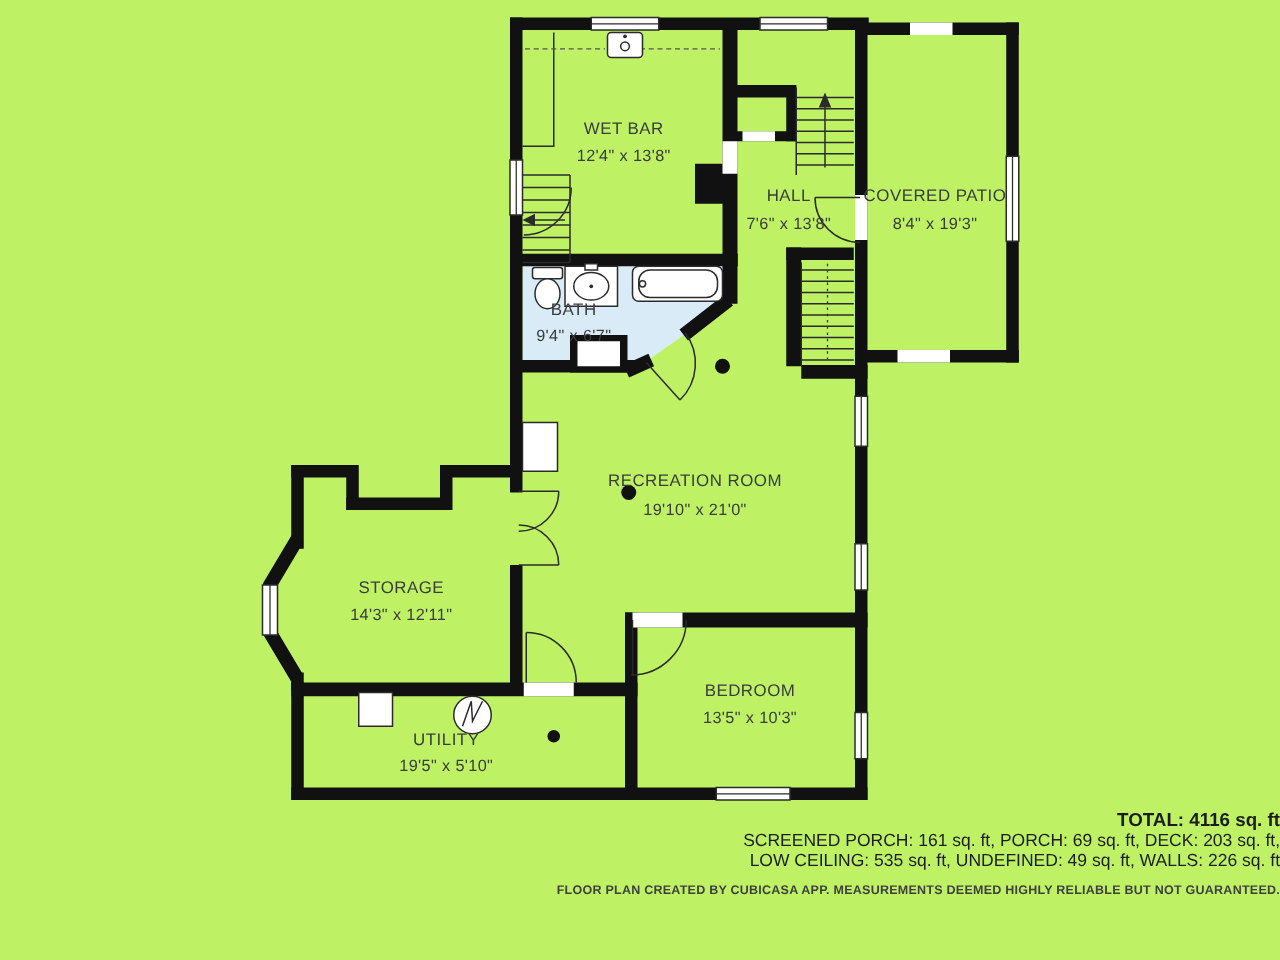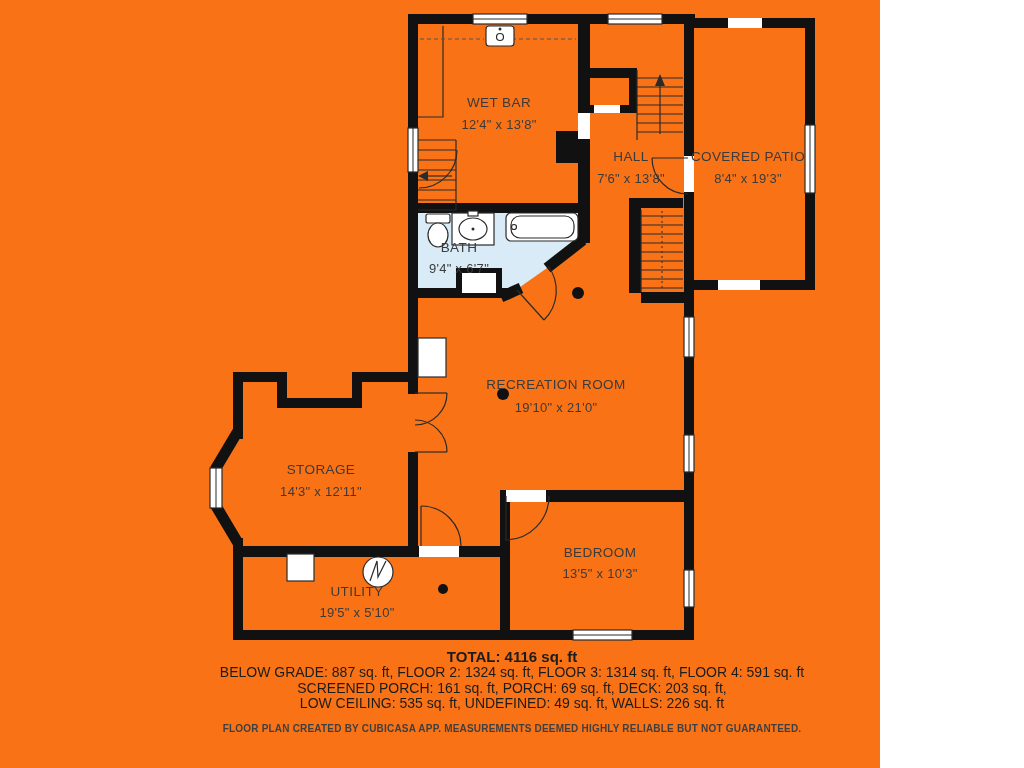--- a/index.html
+++ b/index.html
@@ -1,21 +1,21 @@
 <!DOCTYPE html>
 <html><head>
 <meta charset="utf-8">
 <style>
   html,body{margin:0;padding:0;background:#ffffff;}
-  .page{position:relative;width:880px;height:768px;background:#f97316;overflow:hidden;
+  .page{position:relative;width:1024px;height:768px;background:#bef264;overflow:hidden;
         font-family:"Liberation Sans",sans-serif;}
   svg text{font-family:"Liberation Sans",sans-serif;fill:#3b3b3b;}
   .room-name{font-size:13.5px;letter-spacing:.4px;}
   .room-dims{font-size:13px;letter-spacing:.3px;}
-  .footer{position:absolute;left:0;top:648px;width:1024px;text-align:center;color:#1c1c1c;}
+  .footer{position:absolute;left:0;top:648px;width:1024px;text-align:right;color:#1c1c1c;}
   .footer .total{font-size:15px;font-weight:bold;line-height:17px;}
   .footer .line{font-size:14px;line-height:15.5px;}
   .footer .disclaimer{margin-top:11px;font-size:10px;font-weight:bold;color:#3f3f3f;letter-spacing:.2px;}
   .wall{fill:#111111;}
   .opening{fill:#ffffff;}
   .thin{stroke:#2b2b2b;stroke-width:1.2;fill:none;}
   .thin-f{stroke:#2b2b2b;stroke-width:1.2;fill:#ffffff;}
   .winline{stroke:#2b2b2b;stroke-width:1;}
   .dash{stroke:#555;stroke-width:1;fill:none;stroke-dasharray:4 3;}
   .post{fill:#111;}
@@ -238,18 +238,17 @@
       <text class="room-name" x="357" y="596">UTILITY</text>
       <text class="room-dims" x="357" y="617">19'5" x 5'10"</text>
       <text class="room-name" x="600" y="557">BEDROOM</text>
       <text class="room-dims" x="600" y="578">13'5" x 10'3"</text>
     </g>
   </svg>
 
   
   <div class="footer">
     <div class="total">TOTAL: 4116 sq. ft</div>
-    <div class="line">BELOW GRADE: 887 sq. ft, FLOOR 2: 1324 sq. ft, FLOOR 3: 1314 sq. ft, FLOOR 4: 591 sq. ft</div>
     <div class="line">SCREENED PORCH: 161 sq. ft, PORCH: 69 sq. ft, DECK: 203 sq. ft,</div>
     <div class="line">LOW CEILING: 535 sq. ft, UNDEFINED: 49 sq. ft, WALLS: 226 sq. ft</div>
     <div class="disclaimer">FLOOR PLAN CREATED BY CUBICASA APP. MEASUREMENTS DEEMED HIGHLY RELIABLE BUT NOT GUARANTEED.</div>
   </div>
 </div>
 
 </body></html>

